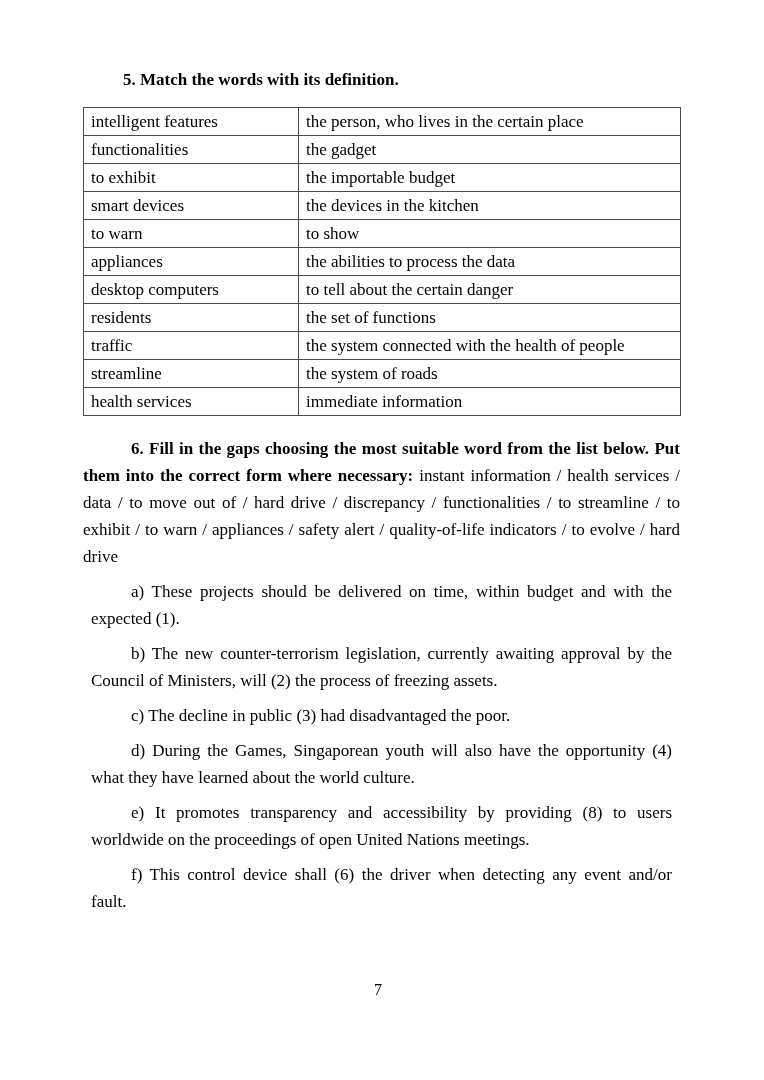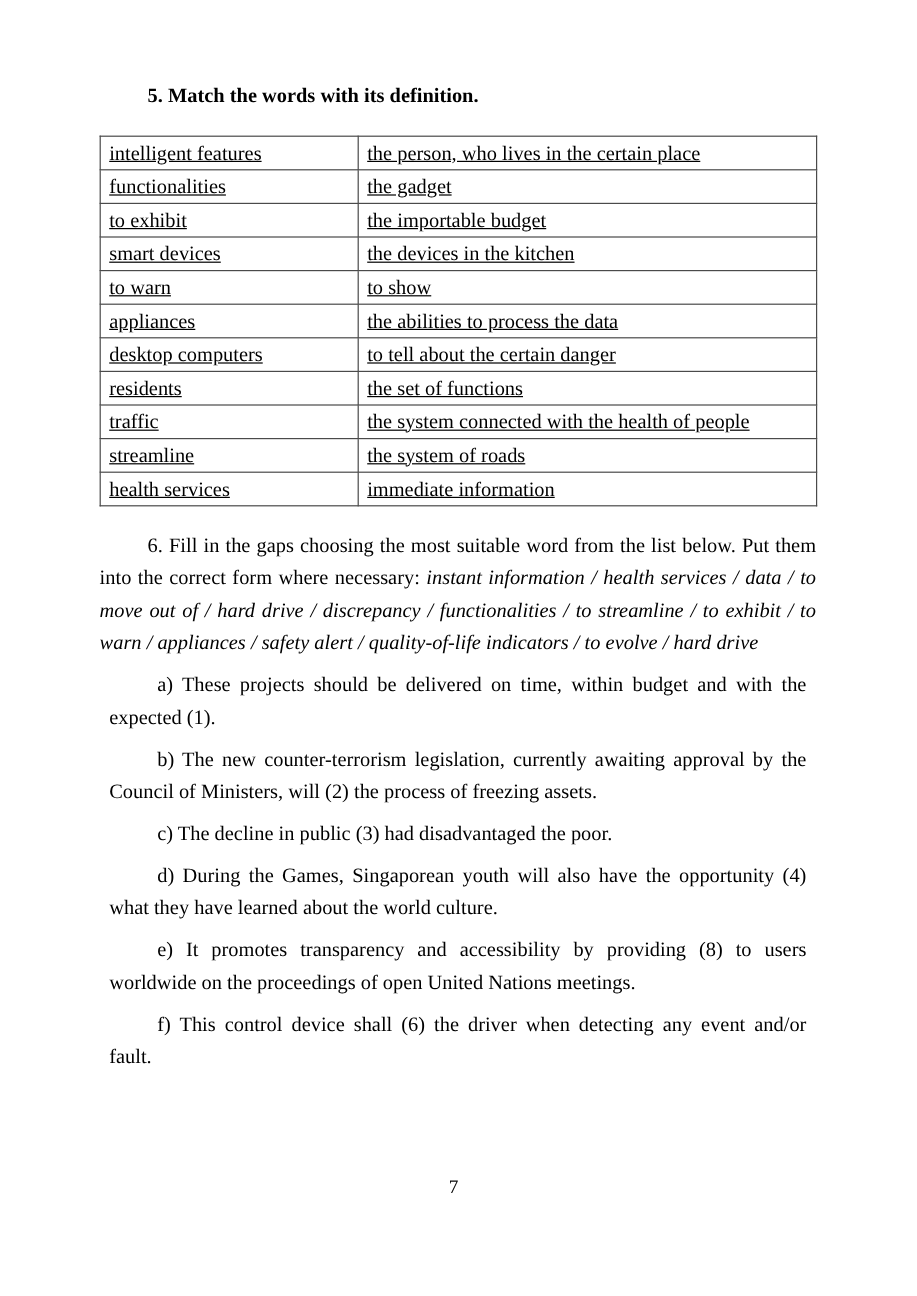--- a/index.html
+++ b/index.html
@@ -26,45 +26,44 @@
   .ex-heading {
     margin: 0;
     font-size: 17px;
     font-weight: bold;
     line-height: 27px;
     text-indent: 40px;
     text-align: justify;
   }
   table.match-table {
     border-collapse: collapse;
-    margin-top: 20px;
+    margin-top: 14px;
     width: 597px;
     table-layout: fixed;
-    text-decoration: underline;
   }
   table.match-table td {
     border: 1px solid #4a4a4a;
     height: 27px;
     padding: 0 4px 0 7px;
     vertical-align: middle;
     line-height: 20px;
     overflow: hidden;
     white-space: nowrap;
   }
   col.term-col { width: 215px; }
   col.def-col  { width: 382px; }
 
   .fill-gaps-heading {
     margin: 19px 0 0 0;
     line-height: 27px;
     text-align: justify;
     text-indent: 40px;
   }
-  .fill-gaps-heading .bold-part { font-weight: normal; }
-  .fill-gaps-heading .italic-part { font-style: italic; }
+  .fill-gaps-heading .bold-part { font-weight: bold; margin-left: 8px; }
+  .fill-gaps-heading .italic-part { }
 
   .gap-item {
     margin: 8px;
     line-height: 27px;
     text-align: justify;
     text-indent: 40px;
   }
   .page-number {
     position: absolute;
     left: 0;

